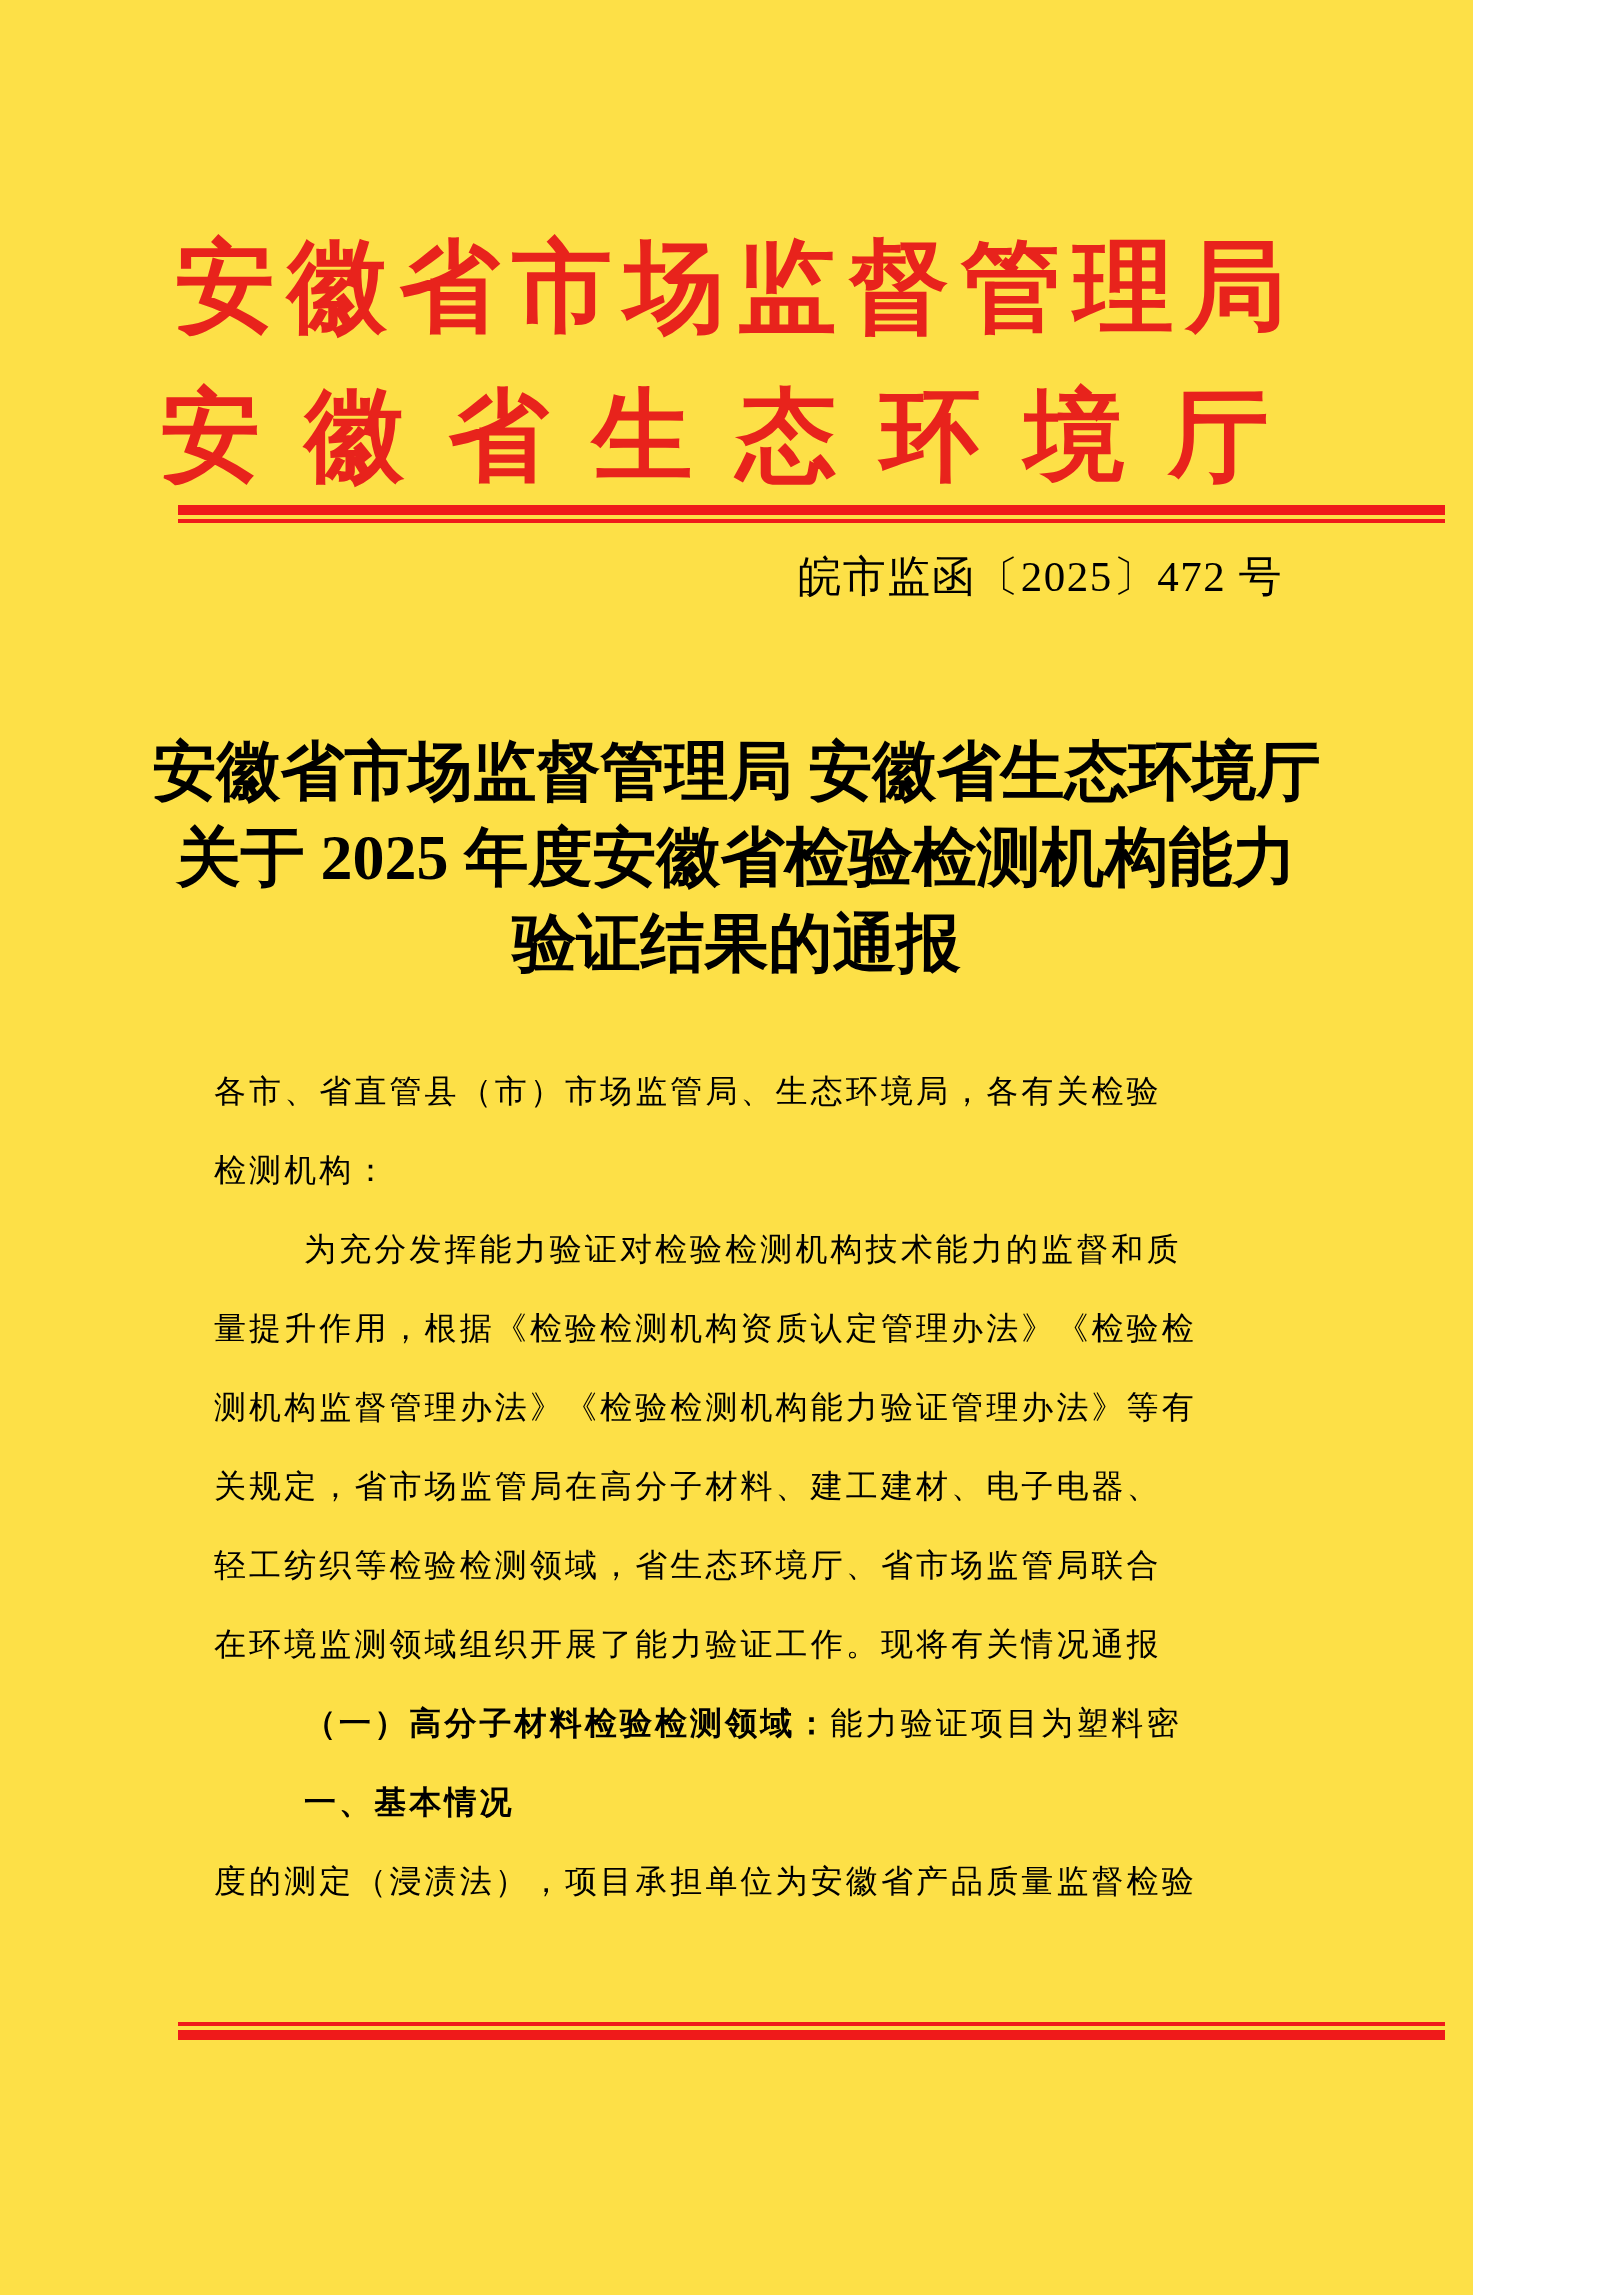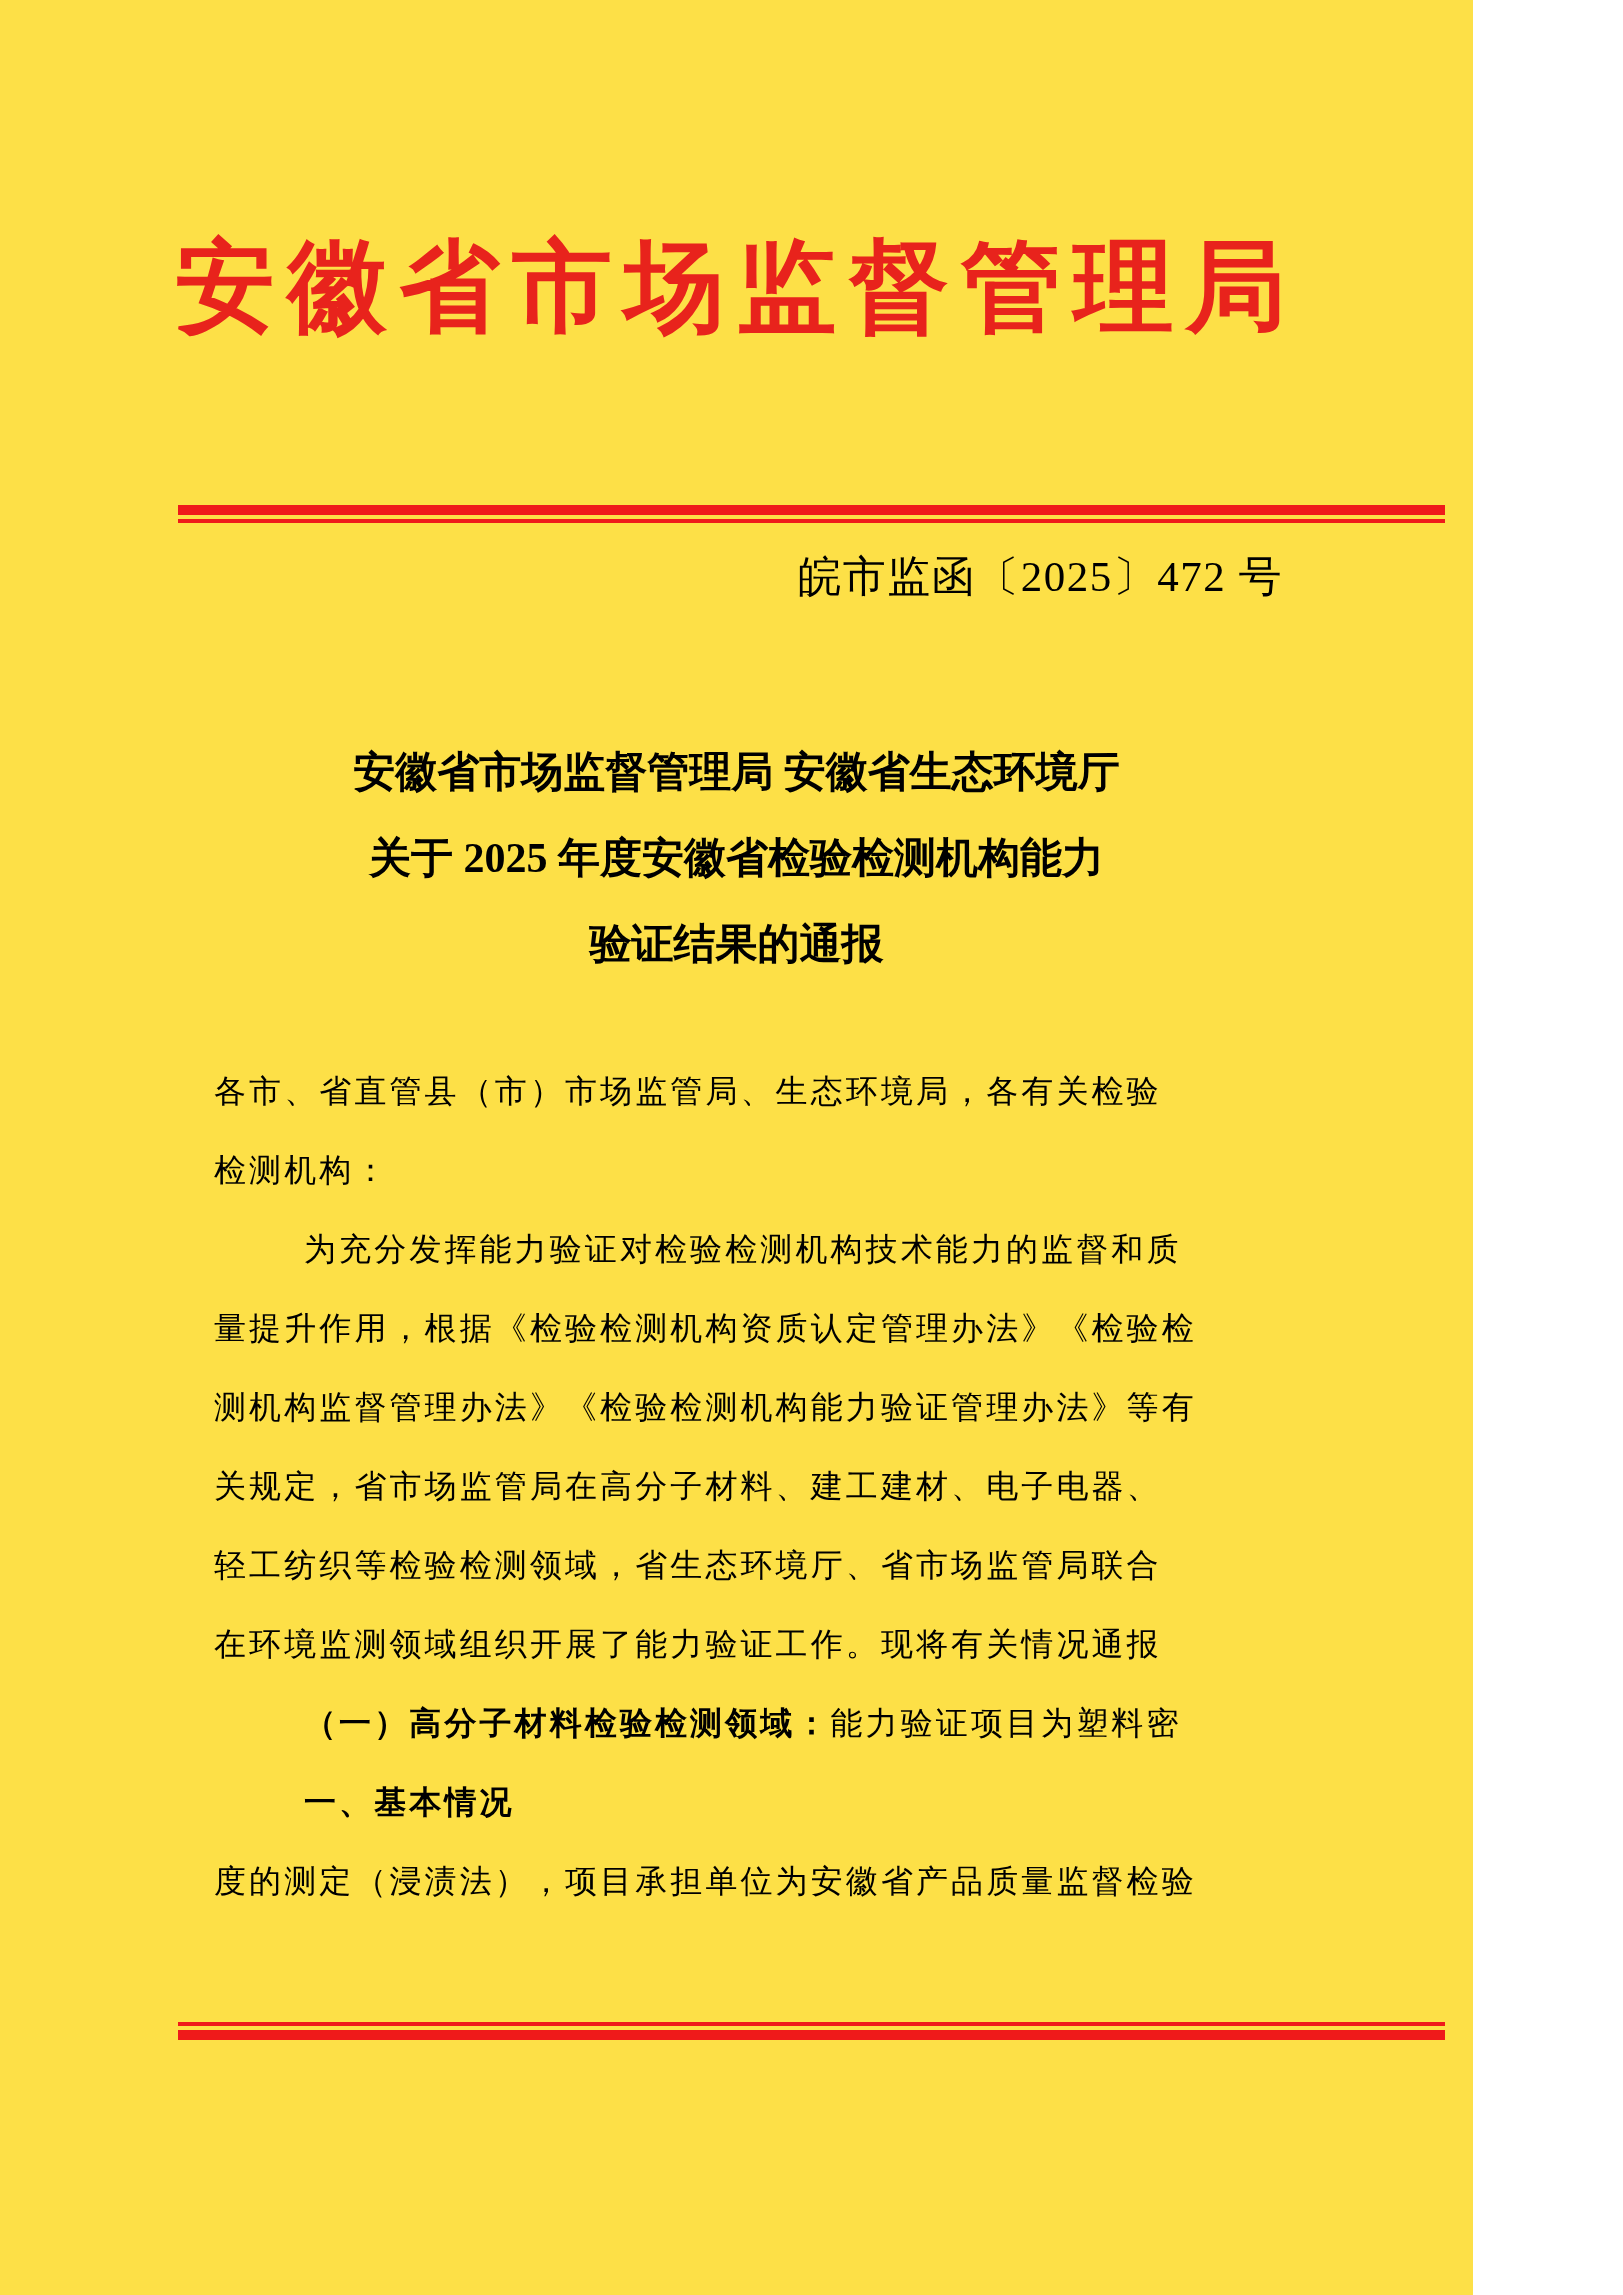--- a/index.html
+++ b/index.html
@@ -53,21 +53,21 @@
     text-align: right;
   }
 
   
   .title {
     position: absolute;
     top: 729px;
     left: 0; right: 0;
     text-align: center;
     font-weight: 700;
-    font-size: 42px;
+    font-size: 64px;
     line-height: 86px;
   }
   .title .title-line { white-space: nowrap; }
 
   
   .body-text {
     position: absolute;
     top: 1052px;
     left: 214px;
     width: 1247px;
@@ -82,20 +82,21 @@
     font-family: "Liberation Sans", "DejaVu Sans", sans-serif;
   }
   .kai-label { font-weight: 700; }
 </style>
 </head>
 <body>
 
 <div class="page">
 
   <div class="agency agency-1">安徽省市场监督管理局</div>
+  <div class="agency agency-2">安徽省生态环境厅</div>
 
   <div class="rule rule-thick rule-top-thick"></div>
   <div class="rule rule-thin rule-top-thin"></div>
 
   <div class="doc-number">皖市监函〔2025〕472 号</div>
 
   <div class="title">
     <div class="title-line">安徽省市场监督管理局 安徽省生态环境厅</div>
     <div class="title-line">关于 2025 年度安徽省检验检测机构能力</div>
     <div class="title-line">验证结果的通报</div>

